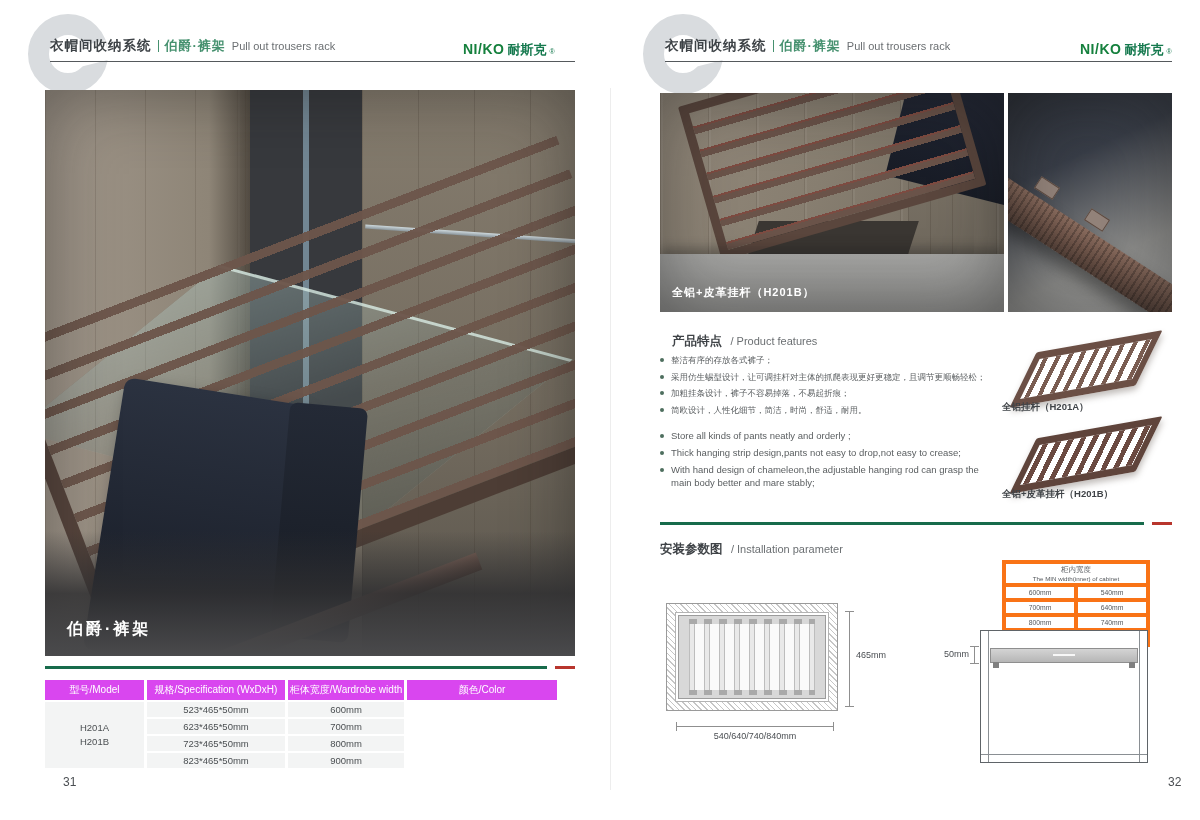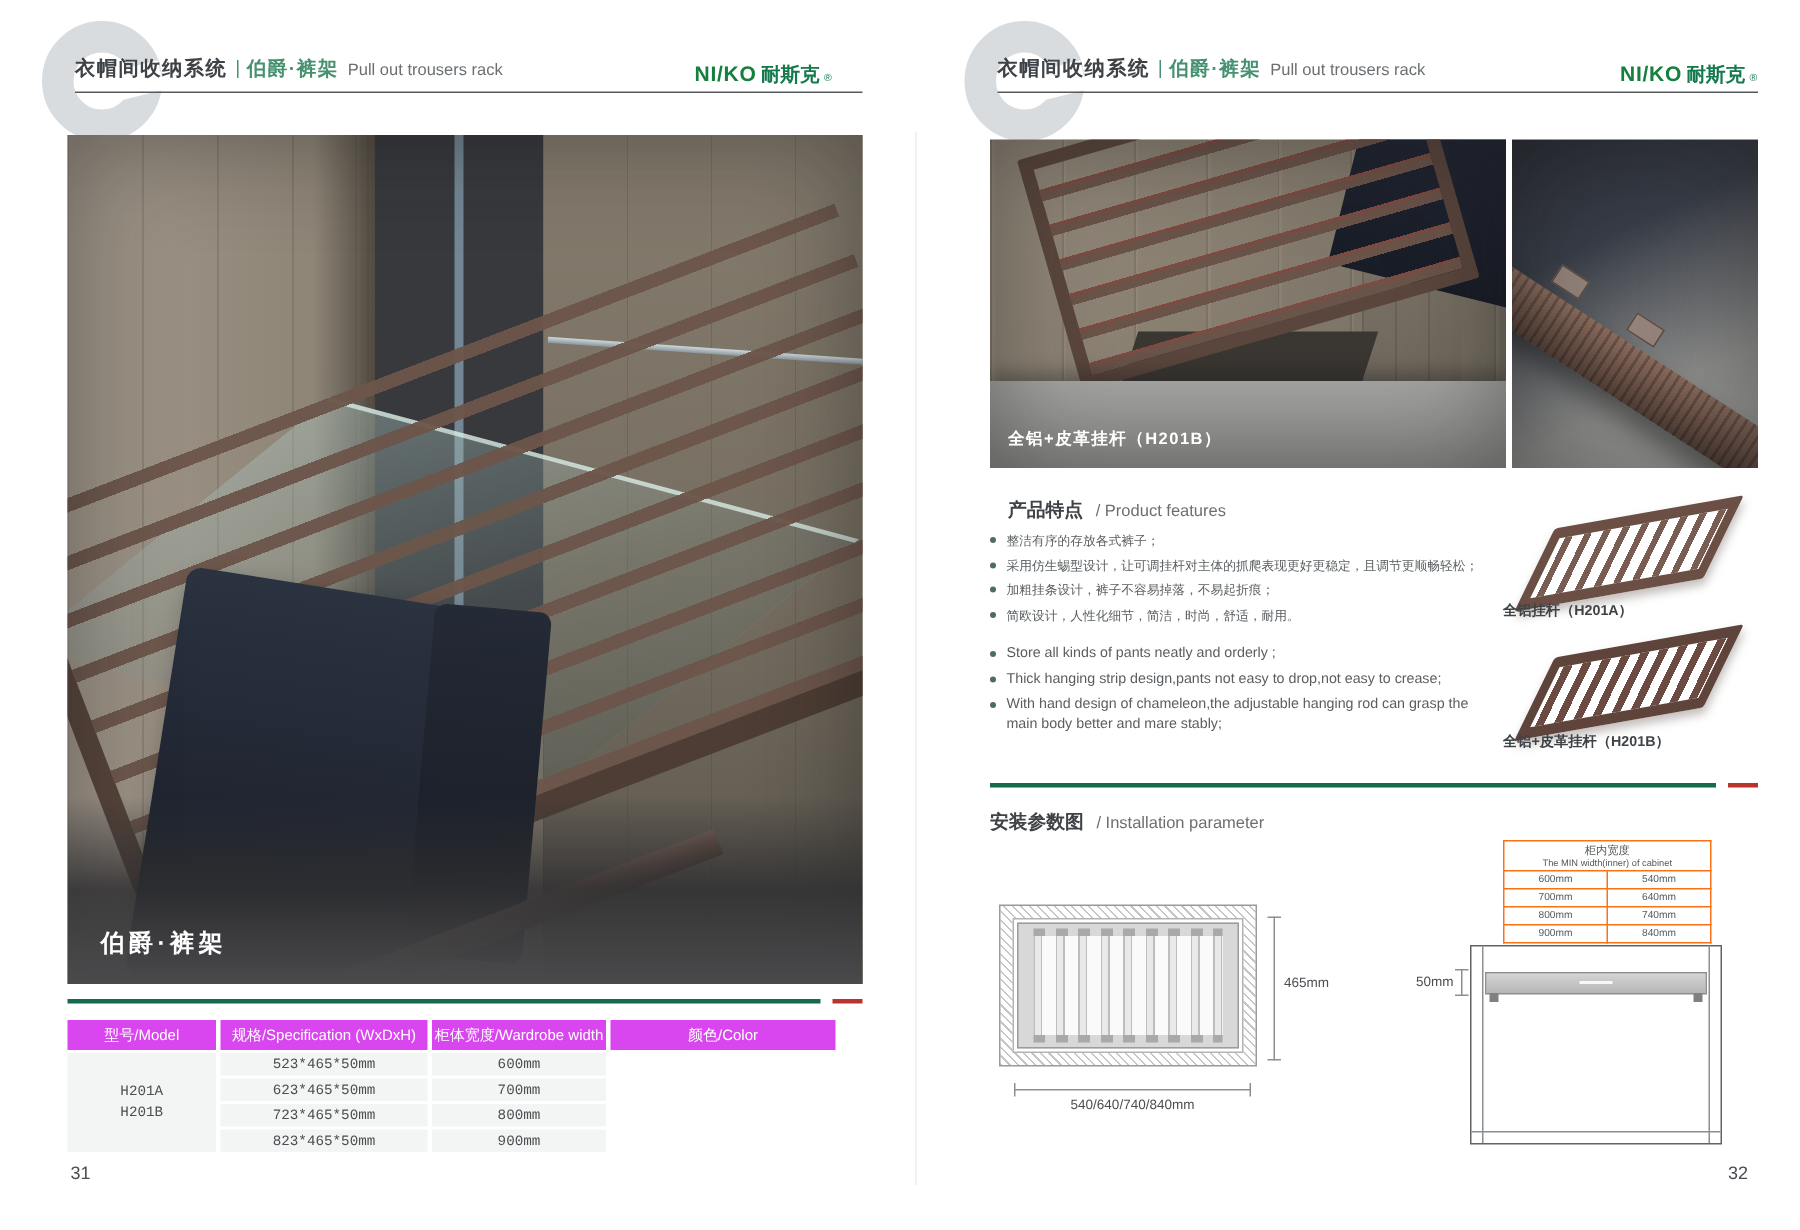--- a/index.html
+++ b/index.html
@@ -82,25 +82,25 @@
   .ri-clamp{position:absolute;width:20px;height:12px;background:#93837a;border:1px solid #5c4a41;transform:rotate(33deg);}
 
   
   .rule{position:absolute;height:3px;}
   .rule .g{position:absolute;left:0;top:0;height:3px;background:#176b4b;}
   .rule .r{position:absolute;right:0;top:0;height:3px;width:20px;background:#b8352d;}
 
   .spec-table{position:absolute;display:grid;grid-template-columns:99px 138px 116px 150px;
       grid-template-rows:20px repeat(4,15px);gap:2px 3px;font-size:9.5px;color:#4b4f52;}
   .spec-table .h{background:#d946ef;color:#fff;display:flex;align-items:center;justify-content:center;font-size:10px;}
-  .spec-table .c{background:#f3f4f4;display:flex;align-items:center;justify-content:center;font-family:Liberation Mono, monospace;}
+  .spec-table .c{background:#f3f4f4;display:flex;align-items:center;justify-content:center;}
   .cell-model{grid-row:2/6;grid-column:1;flex-direction:column;line-height:1.5;}
   .cell-color{grid-row:2/6;grid-column:4;}
 
-  .pagenum{position:absolute;font-size:12px;color:#4a4e52;}
+  .pagenum{position:absolute;font-size:12px;color:#4a4e52;margin-left:16px;}
 
   
   .sec-title{position:absolute;white-space:nowrap;}
   .sec-title .cn{font-size:12.5px;font-weight:bold;color:#3f4347;}
   .sec-title .en{font-size:11px;color:#6b6f72;margin-left:4px;}
   ul.feat{position:absolute;margin:0;padding:0;list-style:none;}
   ul.feat li{position:relative;padding-left:11px;color:#5a5e60;margin-bottom:4.5px;}
   ul.feat li::before{content:"";position:absolute;left:0;top:4px;width:4px;height:4px;border-radius:50%;background:#4d6e5e;}
   ul.feat.cn li{font-size:8.5px;line-height:12px;white-space:nowrap;}
   ul.feat.en li{font-size:9.5px;line-height:12.5px;}
@@ -136,21 +136,21 @@
   .fv-box::before{content:"";position:absolute;left:7px;top:0;bottom:0;border-left:1px solid #8a8f93;}
   .fv-box::after{content:"";position:absolute;right:7px;top:0;bottom:0;border-left:1px solid #8a8f93;}
   .fv-bottomline{position:absolute;left:0;right:0;bottom:7px;border-top:1px solid #8a8f93;}
   .fv-bar{position:absolute;left:9px;right:9px;top:17px;height:13px;
       background:linear-gradient(180deg,#d4d4d4,#b6b6b6);border:1px solid #8e8e8e;}
   .fv-bar::before,.fv-bar::after{content:"";position:absolute;bottom:-6px;width:6px;height:6px;background:#808080;}
   .fv-bar::before{left:2px;} .fv-bar::after{right:2px;}
   .fv-bar .tag{position:absolute;left:50%;top:5px;width:22px;height:2px;margin-left:-11px;background:rgba(255,255,255,.85);}
 
   .cab-table{position:absolute;border-collapse:collapse;color:#54585c;}
-  .cab-table th,.cab-table td{border:1px solid #f97316;text-align:center;padding:1px 2px;font-weight:normal;}
+  .cab-table th,.cab-table td{border:4px solid #f97316;text-align:center;padding:1px 2px;font-weight:normal;}
   .cab-table td{font-size:6.8px;height:9px;width:64px;}
   .cab-th-cn{font-size:7.5px;}
   .cab-th-en{font-size:6.2px;}
 
   .gutter{position:absolute;left:610px;top:88px;width:1px;height:702px;background:#ededed;}
 </style>
 </head>
 <body>
 
 <div id="page">

